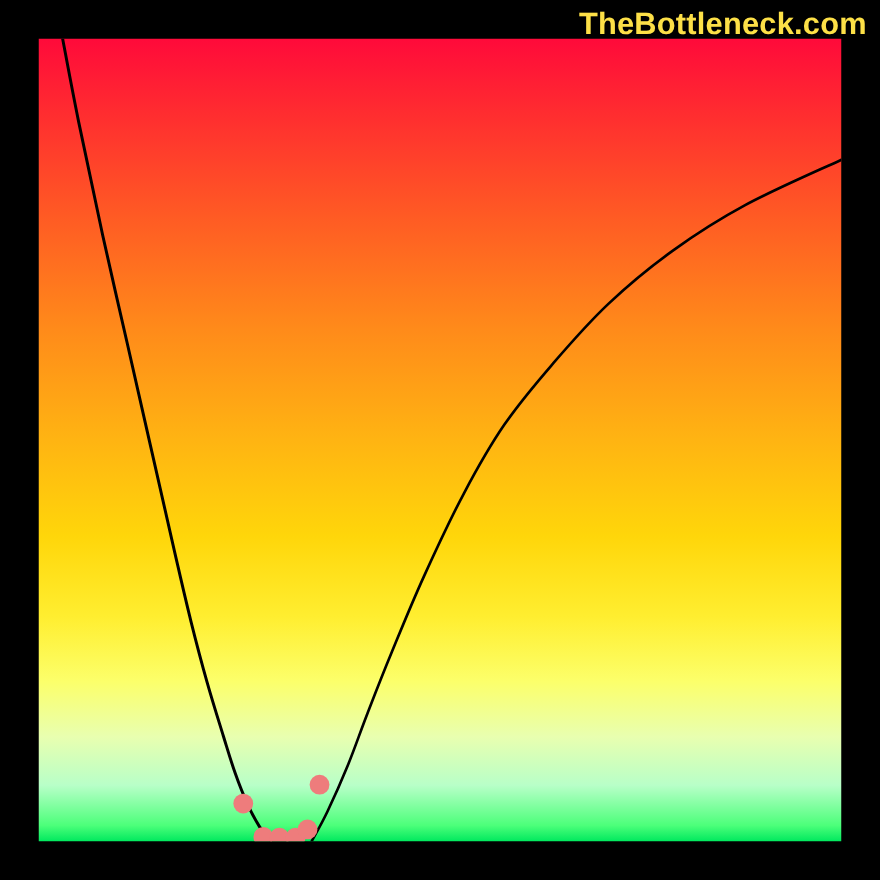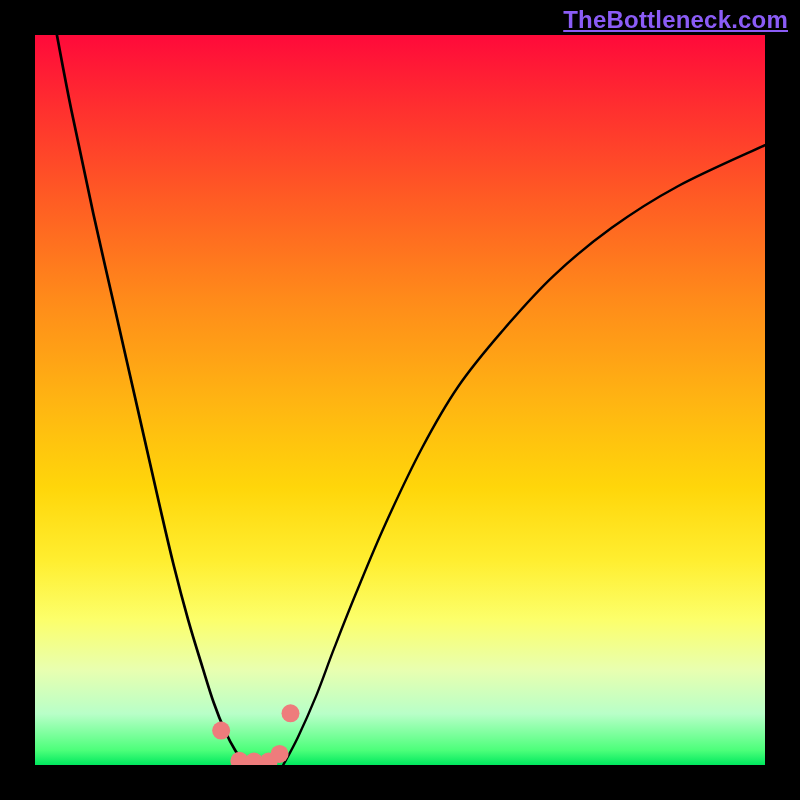--- a/index.html
+++ b/index.html
@@ -51,26 +51,25 @@
   .svg-layer {
     position: absolute;
     left: 0;
     top: 0;
   }
   .watermark {
     position: absolute;
     top: 6px;
     right: 12px;
     font-family: Arial, Helvetica, sans-serif;
-    font-size: 24px;
+    font-size: 28px;
     font-weight: 600;
-    color: #8b5cf6;
+    color: #fde047;
     letter-spacing: 0.2px;
     user-select: none;
-    text-decoration: underline;
   }
 </style>
 </head>
 <body>
 
 <div class="frame">
   <div class="plot">
     <div class="gradient"></div>
     <svg id="svg" class="svg-layer" width="730" height="730" viewBox="0 0 730 730">
         <path d="M 21.9 0 C 24.528 13.635849056603778, 29.93 43.52452830188684, 36.5 75.7547169811321 C 43.07 107.98490566037736, 50.516 143.10754716981123, 58.4 179.0566037735848 C 66.28399999999999 215.0056603773584, 72.416 240.76226415094342, 80.3 275.4716981132076 C 88.184 310.18113207547174, 94.316 337.17735849056606, 102.2 371.8867924528302 C 110.084 406.59622641509435, 117.53000000000002 439.79056603773586, 124.10000000000001 468.3018867924528 C 130.67000000000002 496.8132075471698, 133.444 509.20943396226414, 138.7 530.2830188679245 C 143.956 551.3566037735849, 148.04399999999998 566.7830188679245, 153.29999999999998 585.377358490566 C 158.55599999999998 603.9716981132076, 163.30100000000002 618.7094339622641, 167.9 633.5849056603773 C 172.499 648.4603773584905, 174.908 656.8622641509434, 178.85 668.0188679245283 C 182.792 679.1754716981133, 185.858 686.888679245283, 189.8 695.566037735849 C 193.74200000000002 704.243396226415, 196.80800000000002 710.0283018867924, 200.75000000000003 716.2264150943396 C 204.69200000000004 722.4245283018868, 209.72899999999998 727.5207547169812, 211.7 730" fill="none" stroke="#000000" stroke-width="2.7" stroke-linecap="round"></path>

